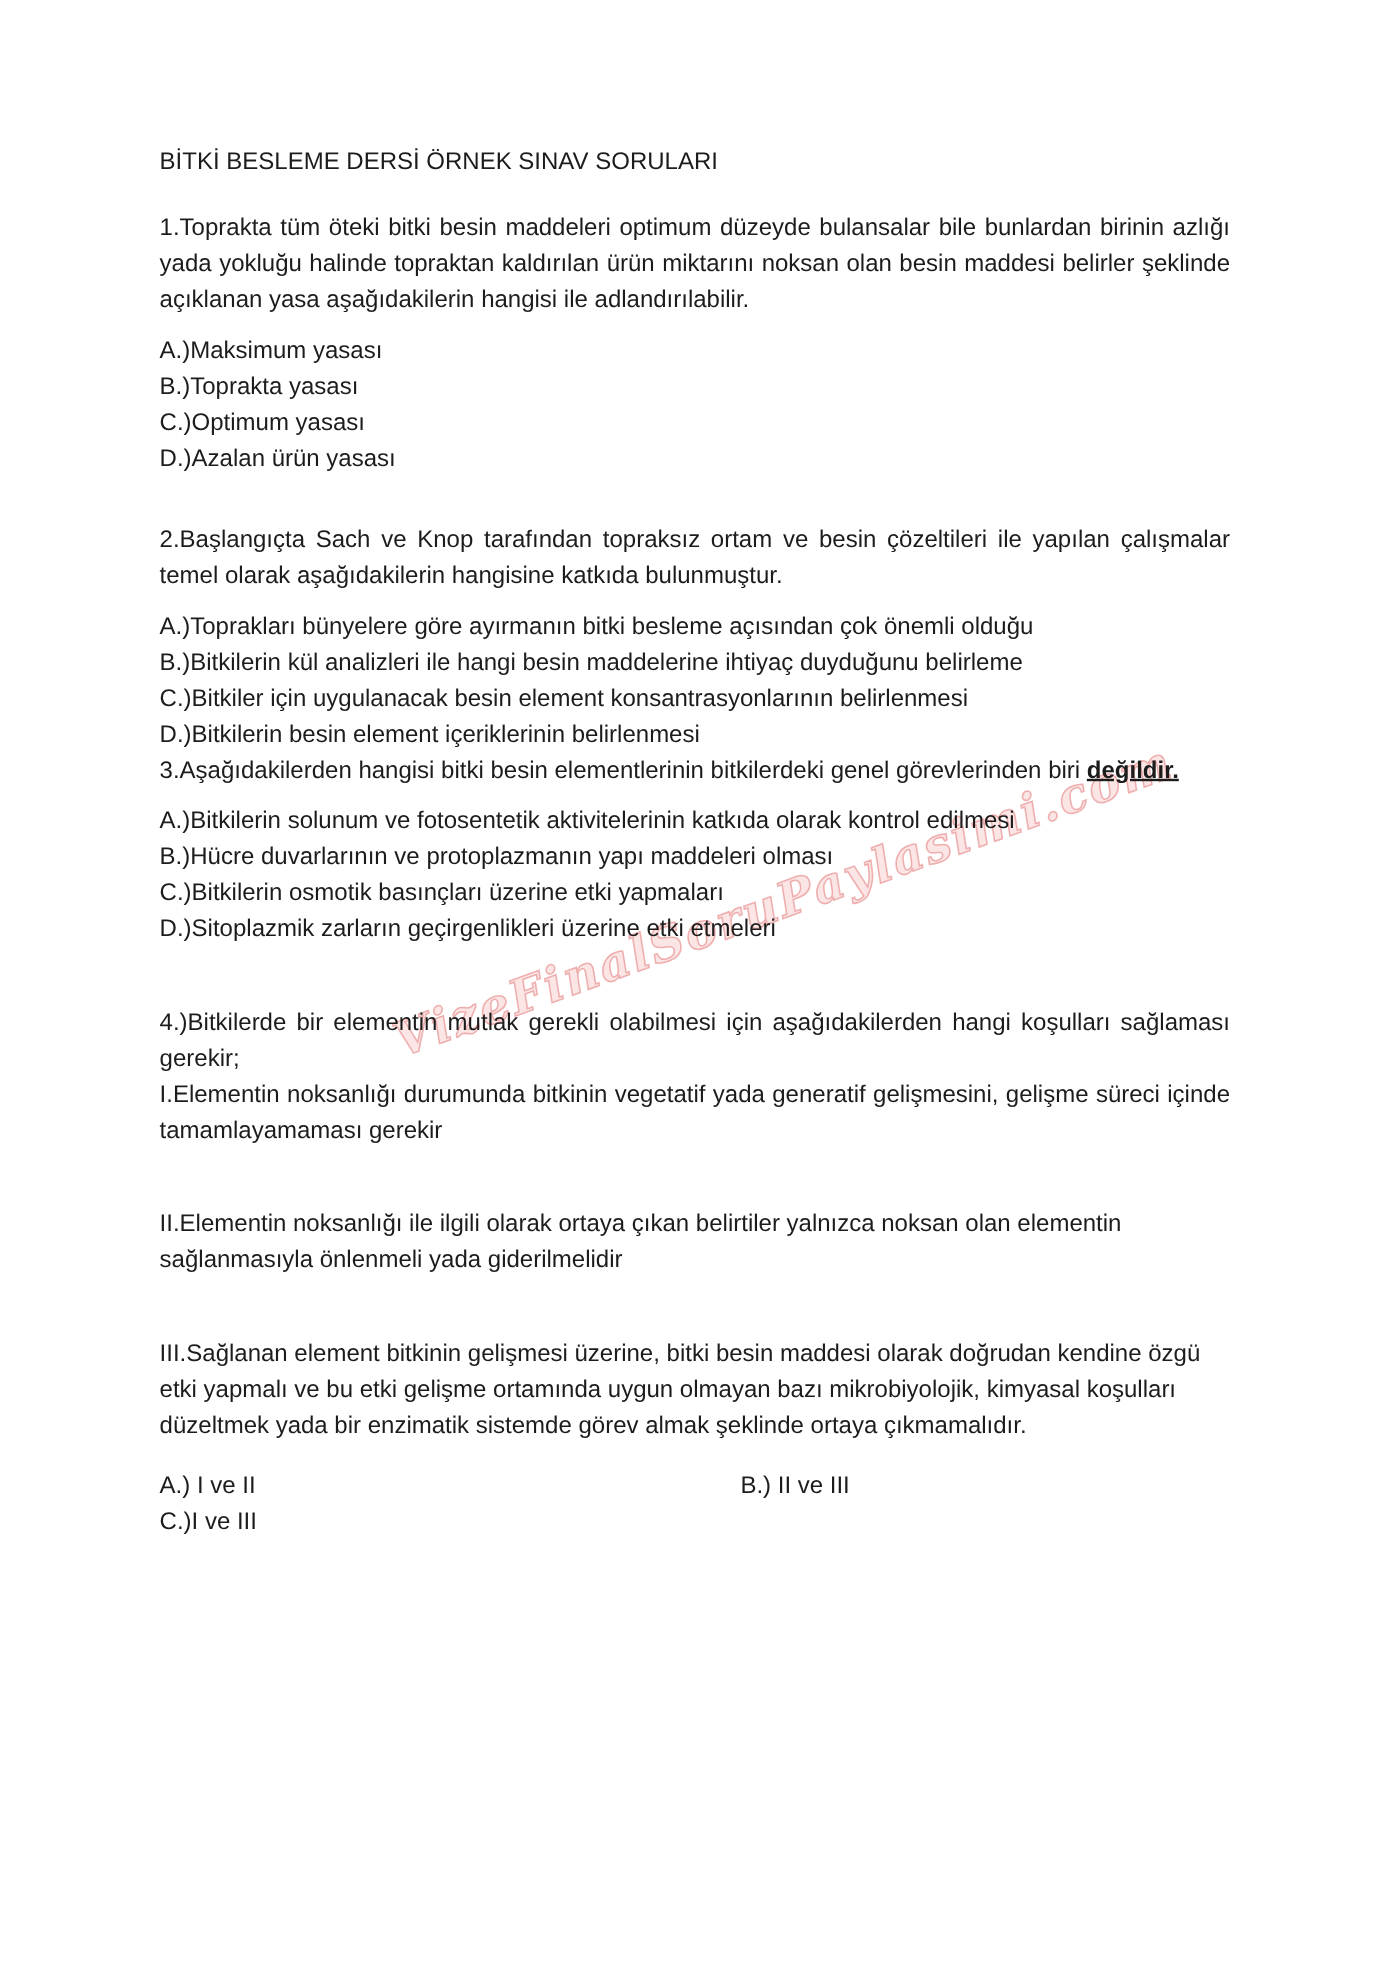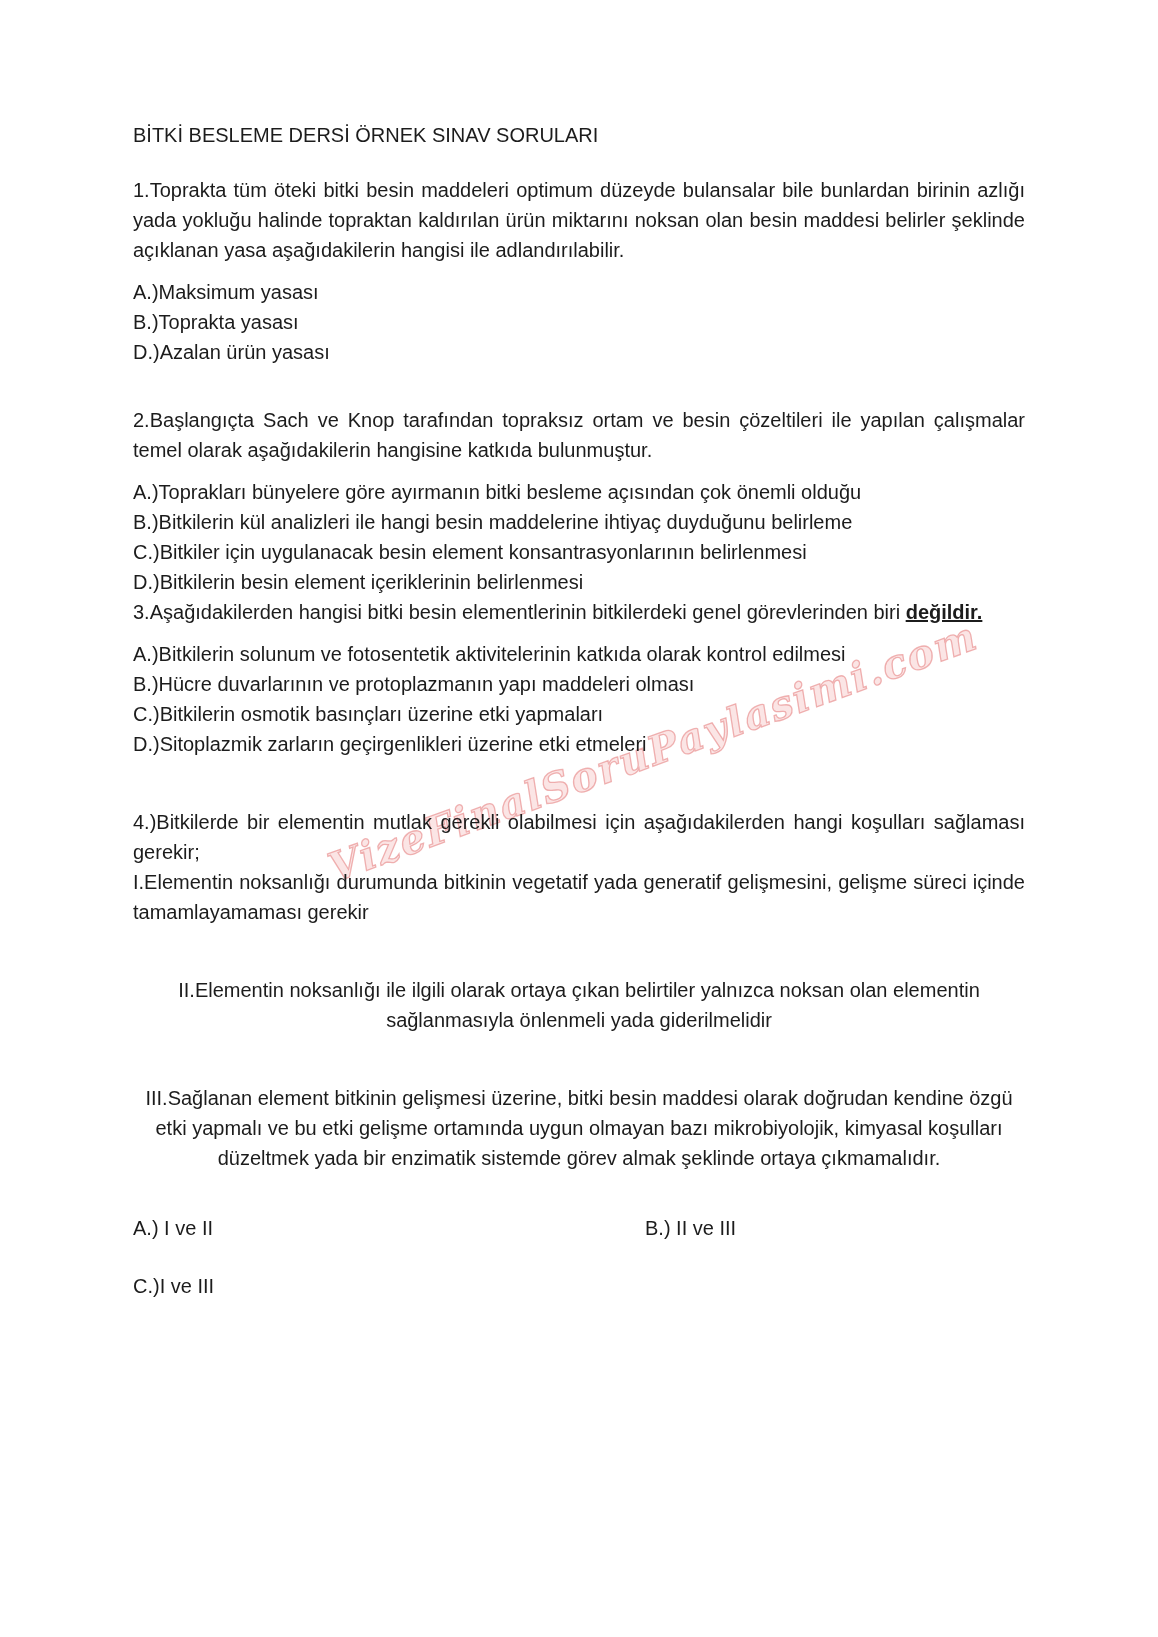--- a/index.html
+++ b/index.html
@@ -10,28 +10,28 @@
     background:#ffffff;
     font-family:"Liberation Sans", sans-serif;
     color:#1c1c1c;
     overflow:hidden;
   }
   .content {
     position:absolute;
     left:133px; top:120px; width:892px;
     font-size:20px; line-height:30px;
   }
-  p { margin:0;text-align:center; }
+  p { margin:0; }
   .title { text-align:left; margin:0 0 25px 0; font-size:20px; }
   .just { text-align:justify; }
   .opts { margin-top:12px; }
   .gap45 { margin-top:38px; }
   .gap40 { margin-top:48px; }
   .gap38 { }
-  .gap30 { margin-top:40px;gap:28px; }
+  .gap30 { margin-top:20px; }
   .emph { font-weight:bold; text-decoration:underline; }
   .two-col {
     display:grid;
     grid-template-columns:484px 1fr;
     grid-auto-rows:30px;
   }
   .watermark {
     position:absolute;
     left:330px; top:845px;
     transform:rotate(-20deg);
@@ -56,20 +56,21 @@
 
   <div class="content">
 
     <p class="title">BİTKİ BESLEME DERSİ ÖRNEK SINAV SORULARI</p>
 
     <div>
       <p class="just">1.Toprakta tüm öteki bitki besin maddeleri optimum düzeyde bulansalar bile bunlardan birinin azlığı yada yokluğu halinde topraktan kaldırılan ürün miktarını noksan olan besin maddesi belirler şeklinde açıklanan yasa aşağıdakilerin hangisi ile adlandırılabilir.</p>
       <div class="opts">
         <div>A.)Maksimum yasası</div>
         <div>B.)Toprakta yasası</div>
+        <div>C.)Optimum yasası</div>
         <div>D.)Azalan ürün yasası</div>
       </div>
     </div>
 
     <div>
       <p class="just gap45">2.Başlangıçta Sach ve Knop tarafından topraksız ortam ve besin çözeltileri ile yapılan çalışmalar temel olarak aşağıdakilerin hangisine katkıda bulunmuştur.</p>
       <div class="opts">
         <div>A.)Toprakları bünyelere göre ayırmanın bitki besleme açısından çok önemli olduğu</div>
         <div>B.)Bitkilerin kül analizleri ile hangi besin maddelerine ihtiyaç duyduğunu belirleme</div>
         <div>C.)Bitkiler için uygulanacak besin element konsantrasyonlarının belirlenmesi</div>

